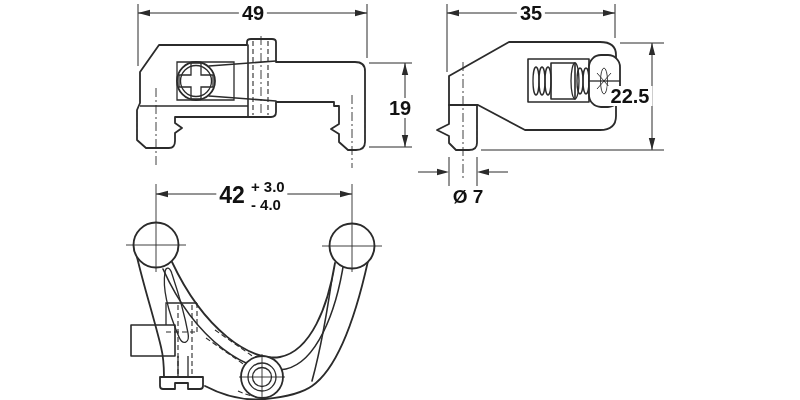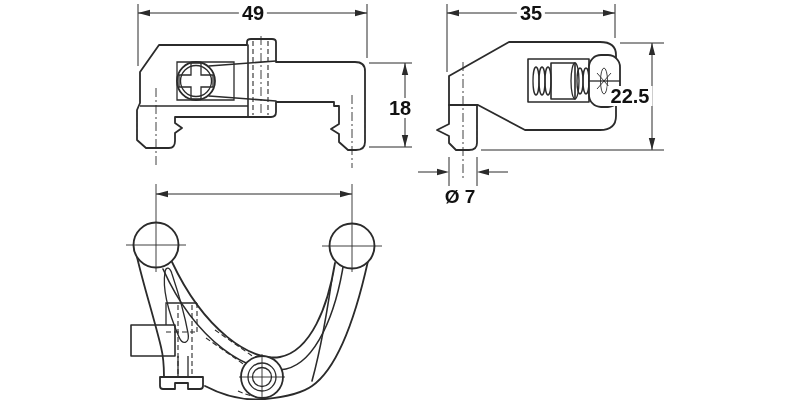--- a/index.html
+++ b/index.html
@@ -18,21 +18,21 @@
   .cl{fill:none;stroke:#2b2b2b;stroke-width:0.9;stroke-dasharray:9 3 2 3;}
   .dim{fill:none;stroke:#2b2b2b;stroke-width:1;}
   .ah{fill:#2b2b2b;stroke:none;}
   
   .dim-label{
     position:absolute;transform:translate(-50%,-50%);
     background:#ffffff;color:#111111;font-weight:bold;
     padding:0 3px;white-space:nowrap;line-height:1;z-index:5;
   }
   .fs20{font-size:20px;}
-  .fs19{font-size:19px;}
+  .fs19{font-size:19px;margin-left:8px;}
   .tol-group{display:flex;align-items:center;gap:6px;}
   .tol-main{font-size:23px;}
   .tol-col{display:flex;flex-direction:column;gap:3px;font-size:15px;text-align:left;}
 </style>
 </head>
 <body>
 
 <div class="stage">
 
   <svg width="800" height="400" viewBox="0 0 800 400">
@@ -151,20 +151,27 @@
       <path class="dim" d="M 156,194 L 352,194"></path>
       <polygon class="ah" points="156,194 168,190.8 168,197.2"></polygon>
       <polygon class="ah" points="352,194 340,190.8 340,197.2"></polygon>
     </g>
   </svg>
 
   <div class="dim-label fs20" style="left:253px;top:13px;">49</div>
 
   <div class="dim-label fs20" style="left:531px;top:13px;text-align:center;">35</div>
 
-  <div class="dim-label fs20" style="left:400px;top:108px;">18</div>
+  <div class="dim-label fs20" style="left:400px;top:108px;">19</div>
 
   <div class="dim-label fs20" style="left:630px;top:96px;">22.5</div>
 
   <div class="dim-label fs19" style="left:460px;top:196px;">Ø 7</div>
 
+  <div class="dim-label tol-group" style="left:252px;top:195px;">
+    <span class="tol-main">42</span>
+    <span class="tol-col">
+      <span>+ 3.0</span>
+      <span>- 4.0</span>
+    </span>
+  </div>
 
 </div>
 
 </body></html>

